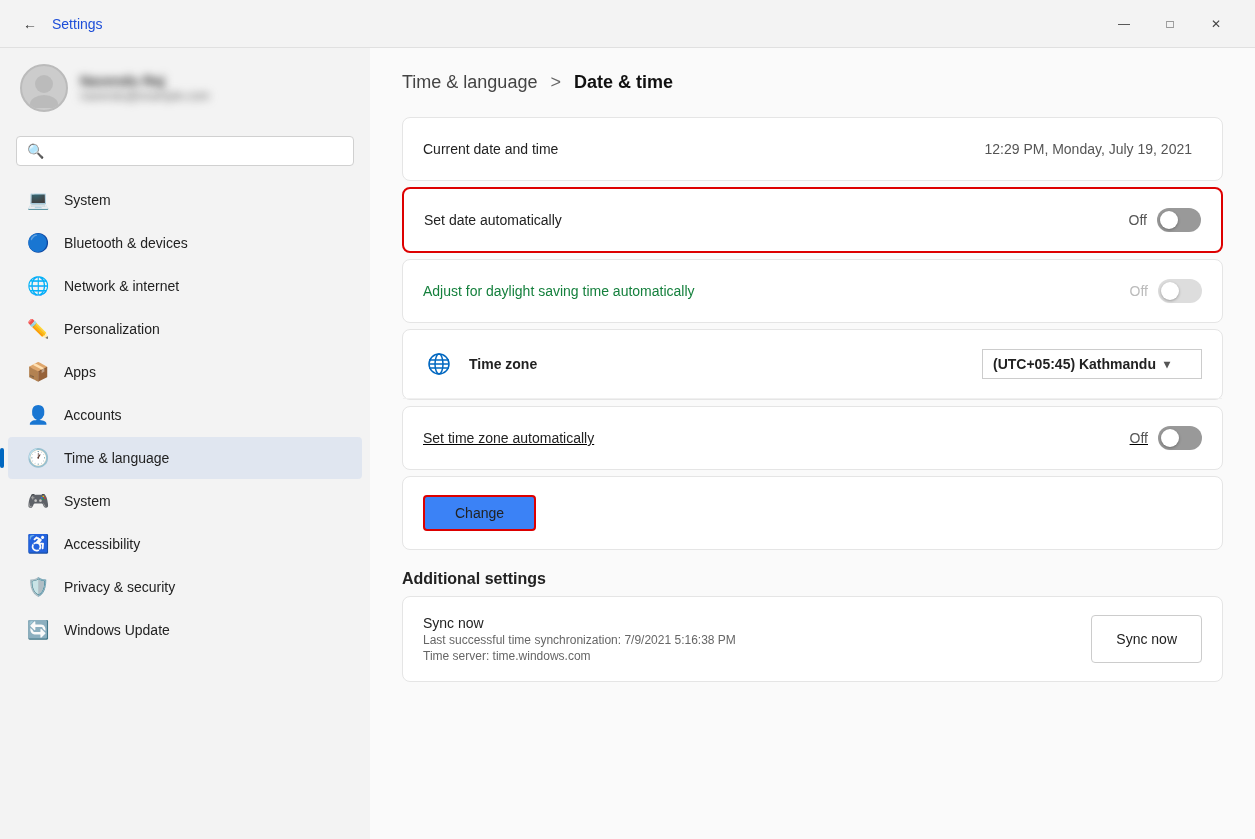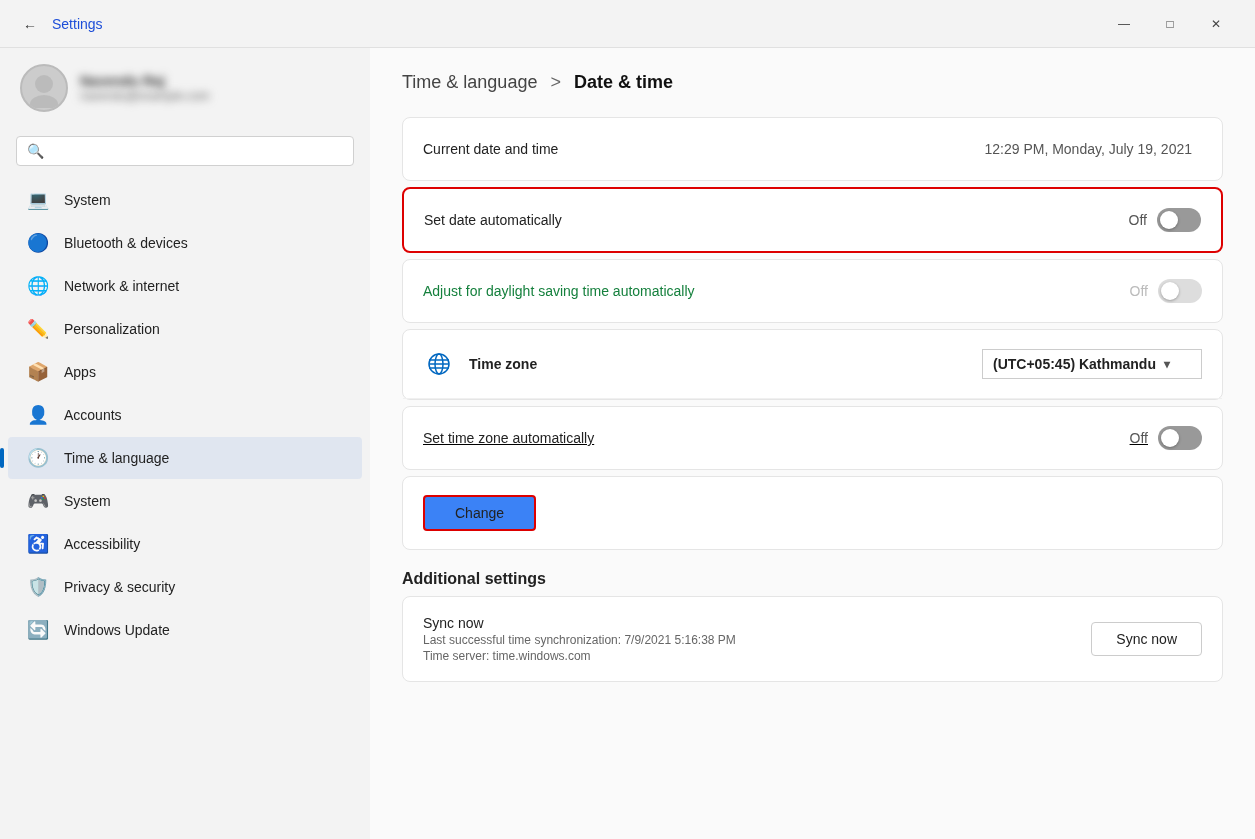--- a/index.html
+++ b/index.html
@@ -306,21 +306,20 @@
       margin: 20px 0 8px;
     }
 
     .sync-card {
       background: #fff;
       border-radius: 8px;
       border: 1px solid #e5e5e5;
     }
     .sync-row {
       display: flex;
-      align-items: center;
       padding: 18px 20px;
     }
     .sync-info { flex: 1; }
     .sync-title { font-size: 14px; color: #222; font-weight: 500; }
     .sync-subtitle { font-size: 12px; color: #666; margin-top: 2px; }
     .sync-btn {
       background: #fff;
       border: 1px solid #ccc;
       border-radius: 4px;
       padding: 8px 24px;

